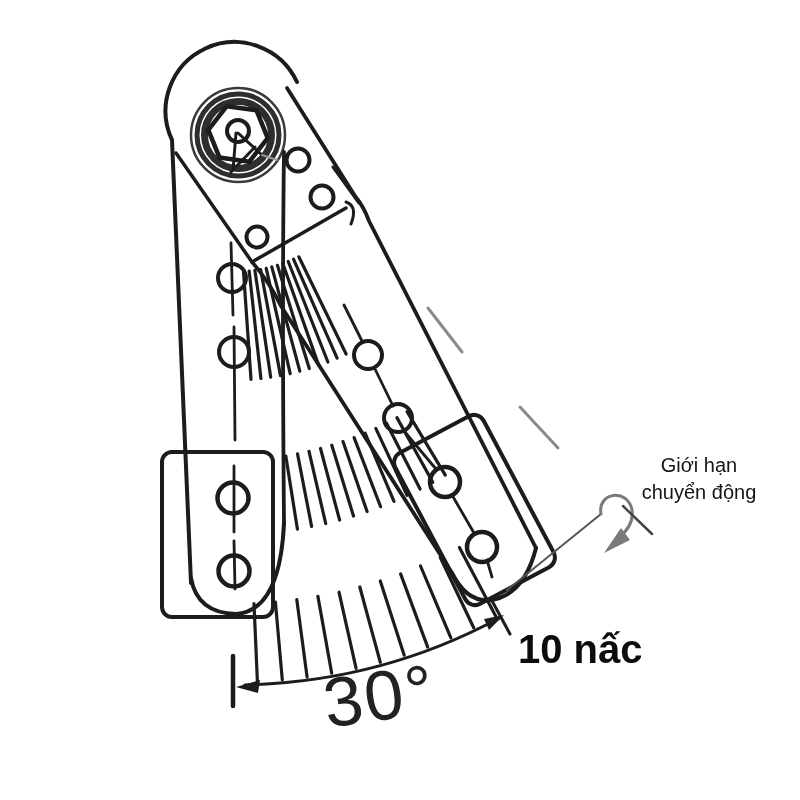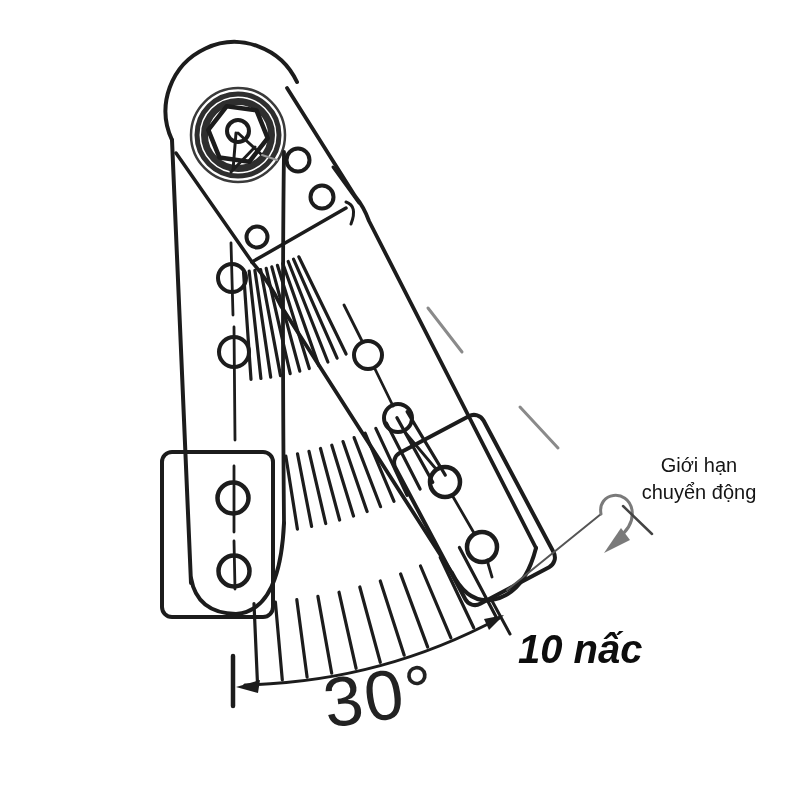--- a/index.html
+++ b/index.html
@@ -22,21 +22,20 @@
     text-align:center;color:#151515;
   }
   .label-initial{
     left:62px;top:661px;
     font-size:25px;color:#151515;
   }
   .label-steps{
     left:518px;top:627px;
     font-size:40px;font-weight:bold;color:#0d0d0d;
     letter-spacing:0px;
-    font-style:italic;
   }
   .label-angle{
     left:324px;top:664px;
     font-size:70px;font-weight:normal;color:#222;
     transform:rotate(-8deg);
     transform-origin:left center;
     letter-spacing:2px;
   }
 </style>
 </head>

